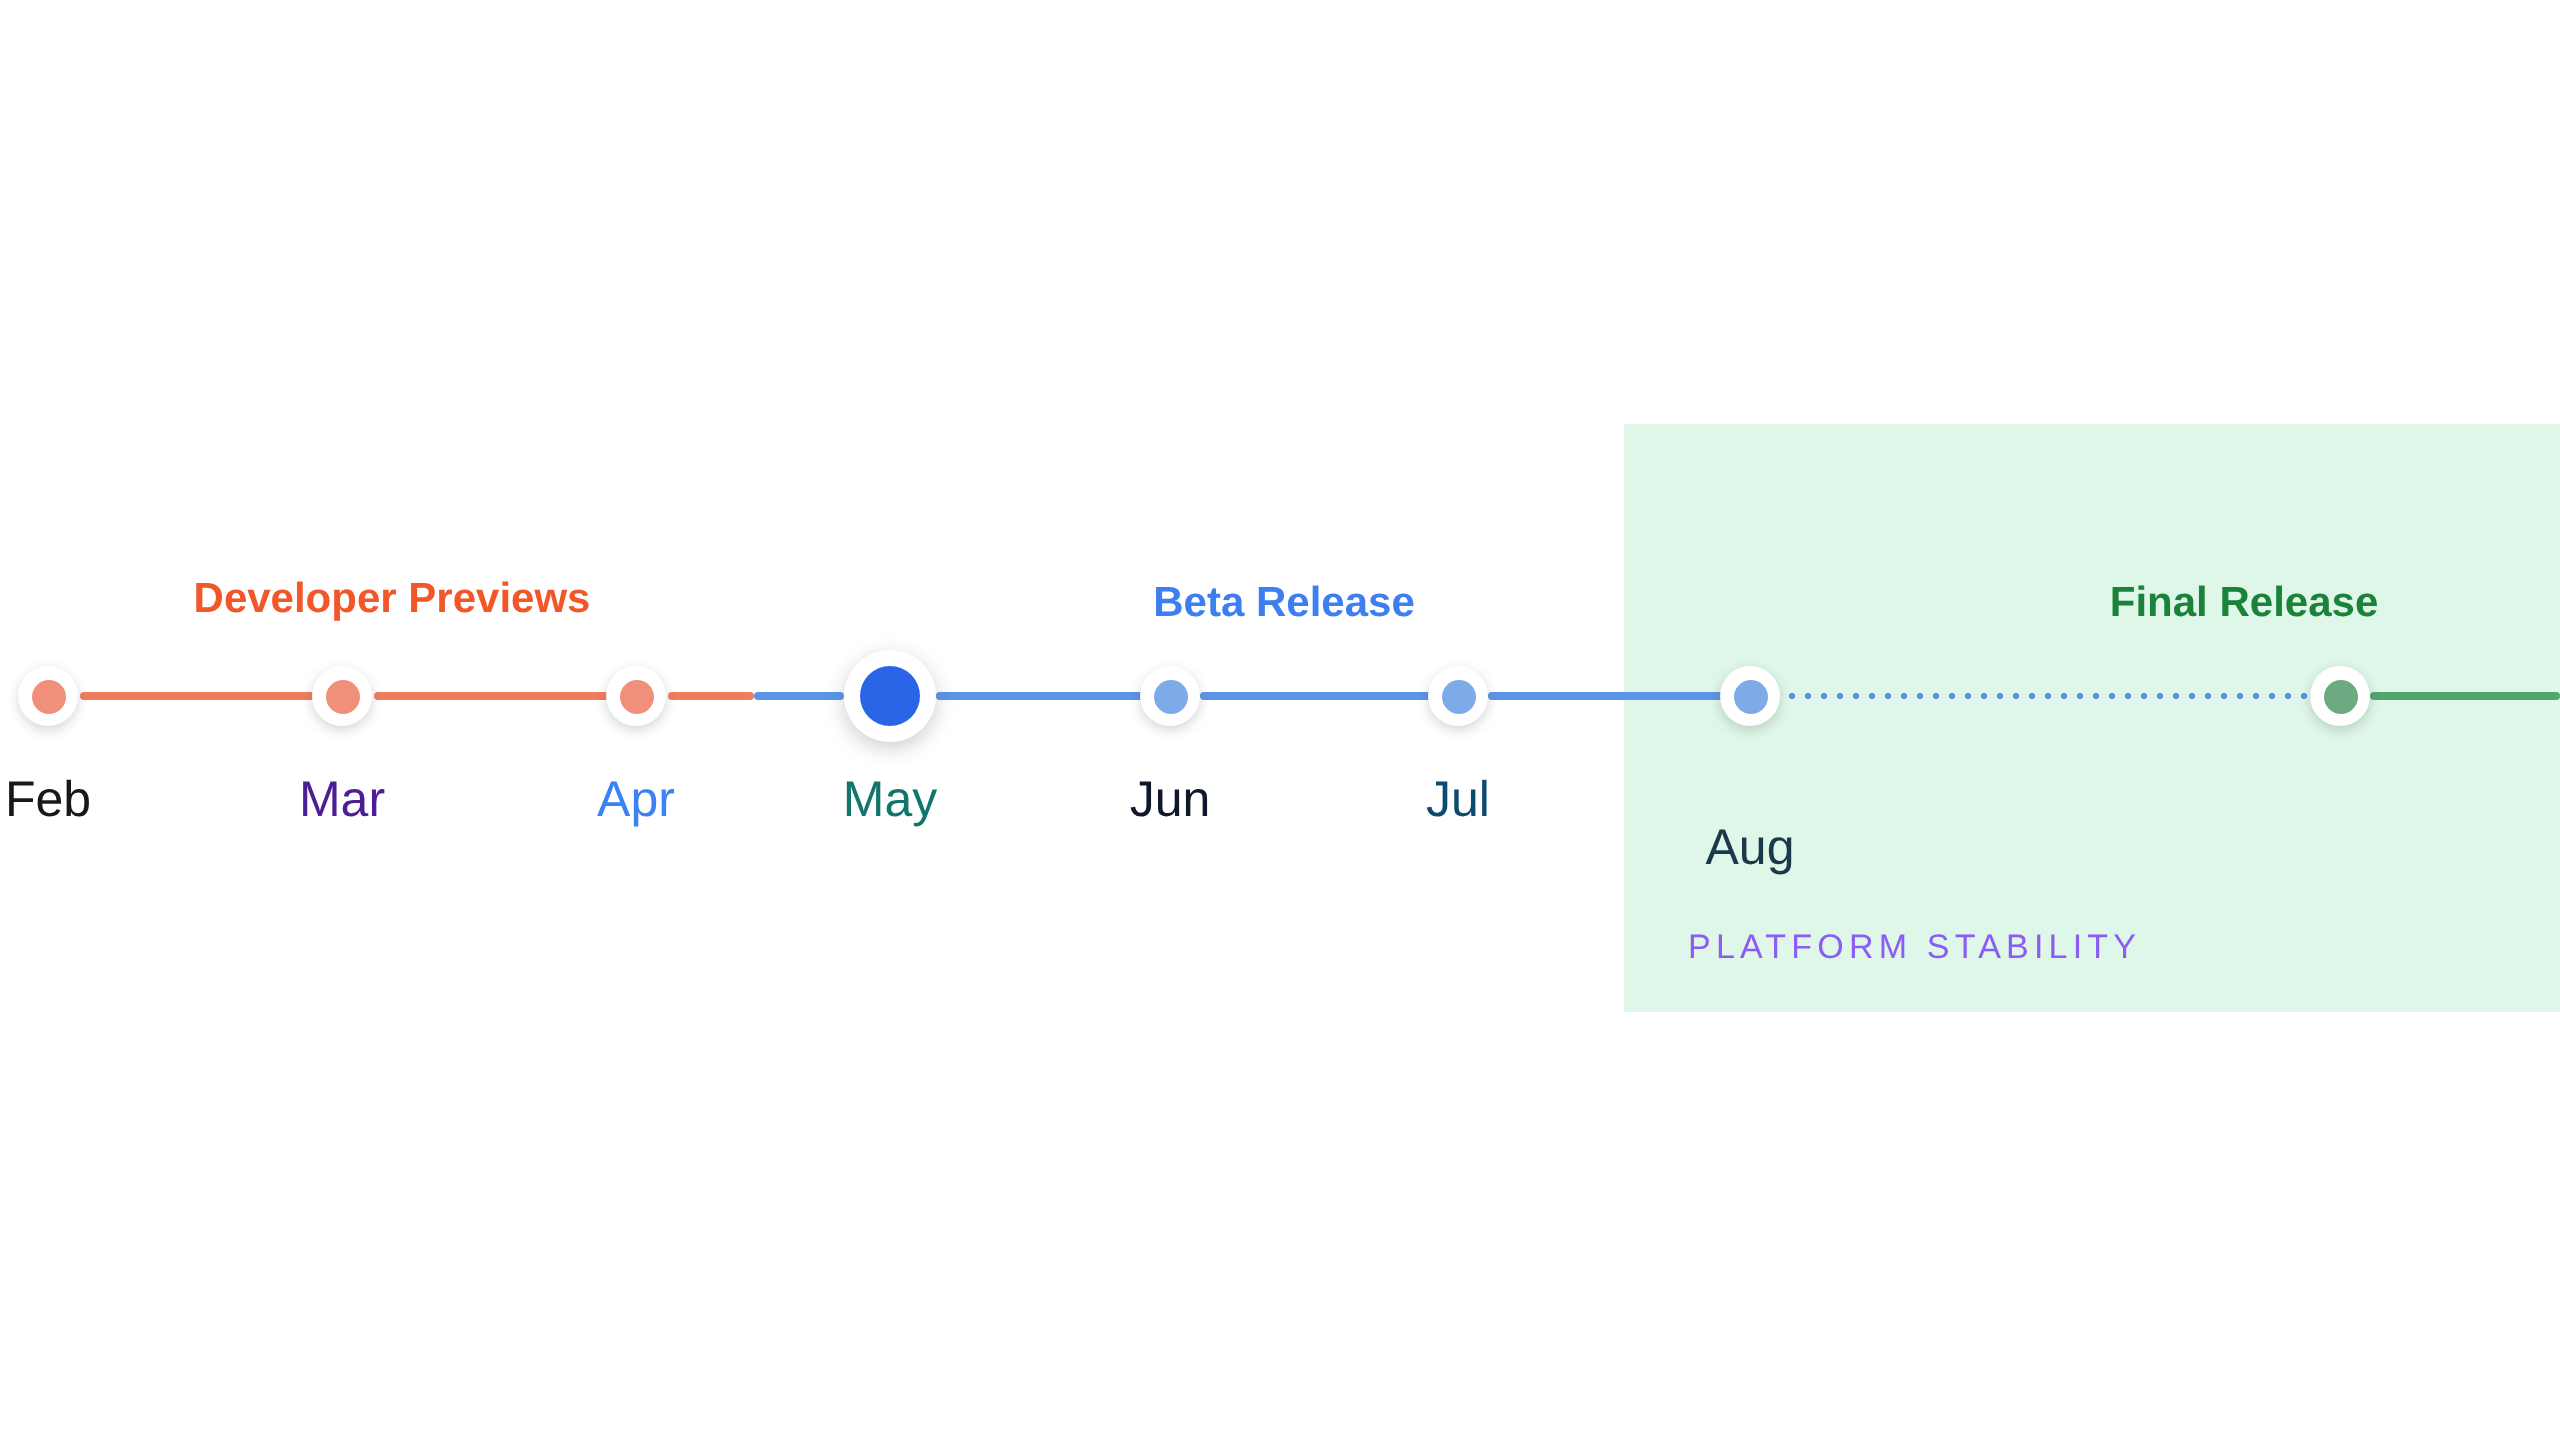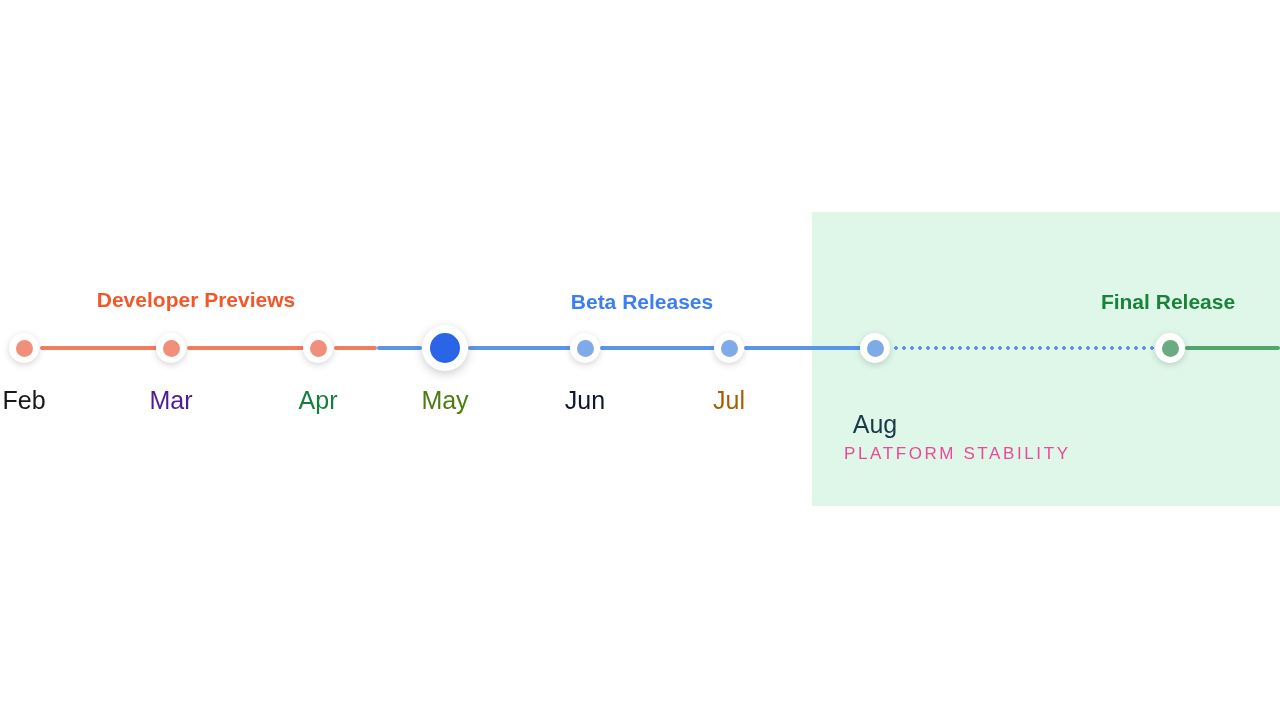--- a/index.html
+++ b/index.html
@@ -24,25 +24,25 @@
     position: absolute;
     left: 812px;
     top: 212px;
     width: 468px;
     height: 294px;
     background: #def7e8;
   }
   .stability-caption {
     position: absolute;
     left: 844px;
-    top: 444px;
+    top: 464px;
     font-size: 17px;
     font-weight: 500;
     letter-spacing: 2.6px;
-    color: #ec4899;
+    color: #8b5cf6;
     white-space: nowrap;
   }
 
   
   .axis { position: absolute; left: 0; top: 0; width: 1168px; height: 720px; text-decoration: underline; }
 
   .seg {
     position: absolute;
     height: 4px;
     top: 346px;
@@ -137,41 +137,41 @@
         <div class="bead orange"></div>
       </div>
       <div class="month" style="left: 24px; color: rgb(22, 24, 28); text-align: right;">Feb</div>
       <div class="node sm" style="left: 171px;">
         <div class="bead orange"></div>
       </div>
       <div class="month" style="left: 171px; color: #4c1d95;">Mar</div>
       <div class="node sm" style="left: 318px;">
         <div class="bead orange"></div>
       </div>
-      <div class="month" style="left: 318px; color: #15803d;">Apr</div>
+      <div class="month" style="left: 318px; color: #3b82f6;">Apr</div>
       <div class="node lg" style="left: 445px;">
         <div class="bead active"></div>
       </div>
-      <div class="month" style="left: 445px; color: #4d7c0f;">May</div>
+      <div class="month" style="left: 445px; color: #0f766e;">May</div>
       <div class="node sm" style="left: 585px;">
         <div class="bead blue"></div>
       </div>
       <div class="month" style="left: 585px; color: #0f172a;">Jun</div>
       <div class="node sm" style="left: 729px;">
         <div class="bead blue"></div>
       </div>
-      <div class="month" style="left: 729px; color: #a16207;">Jul</div>
+      <div class="month" style="left: 729px; color: #0c4a6e;">Jul</div>
       <div class="node sm" style="left: 875px;">
         <div class="bead blue"></div>
       </div>
       <div class="month" style="left: 875px; color: rgb(26, 58, 74); margin-top: 24px;">Aug</div>
       <div class="node sm" style="left: 1170px;">
         <div class="bead green"></div>
       </div>
     </div>
 
   <div class="axis" id="phases-layer">
       <div class="phase" style="left: 196px; top: 288px; color: rgb(242, 87, 42);">Developer Previews</div>
-      <div class="phase" style="left: 642px; top: 290px; color: rgb(61, 126, 240);">Beta Releases</div>
-      <div class="phase" style="left: 1168px; top: 290px; color: rgb(27, 131, 57);">Final Release</div>
+      <div class="phase" style="left: 642px; top: 290px; color: rgb(61, 126, 240);">Beta Release</div>
+      <div class="phase" style="left: 1122px; top: 290px; color: rgb(27, 131, 57);">Final Release</div>
     </div>
 
 </div>
 
 </body></html>

